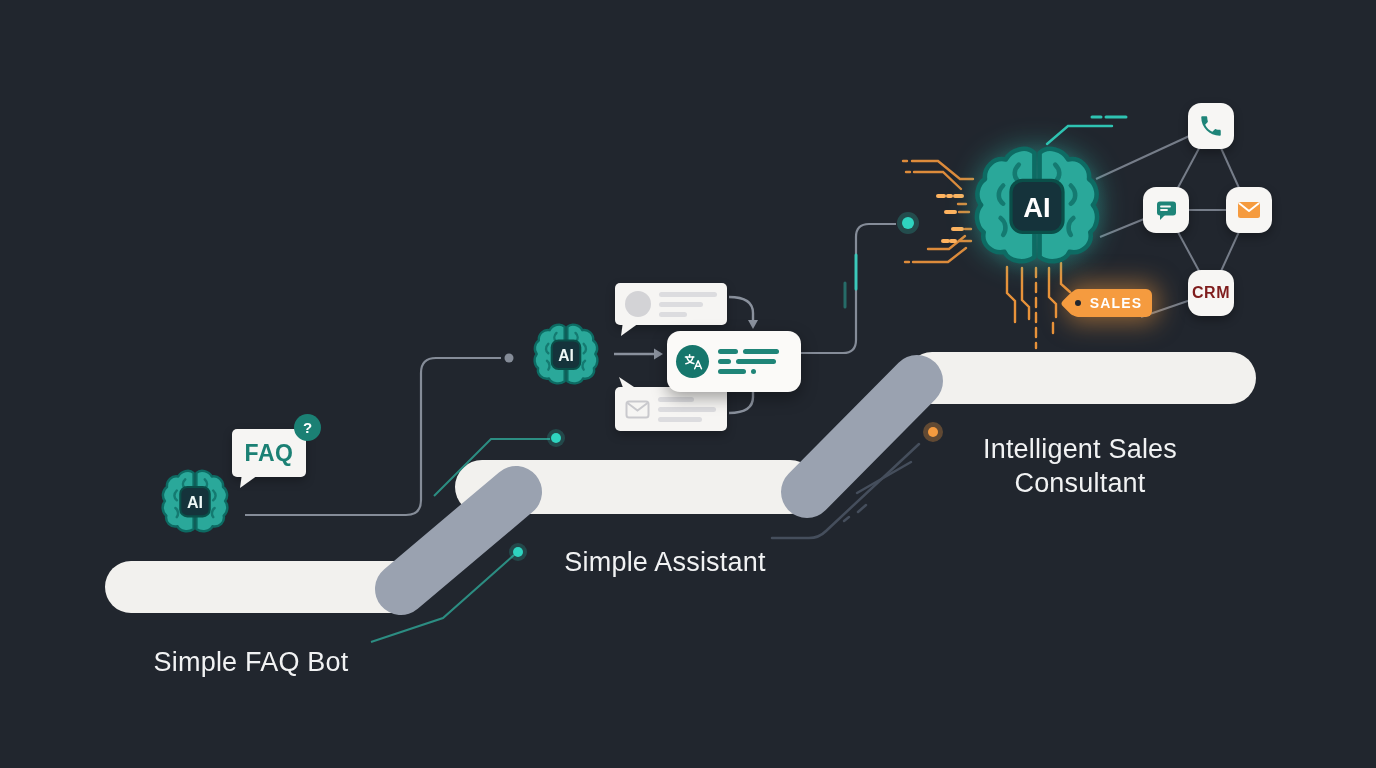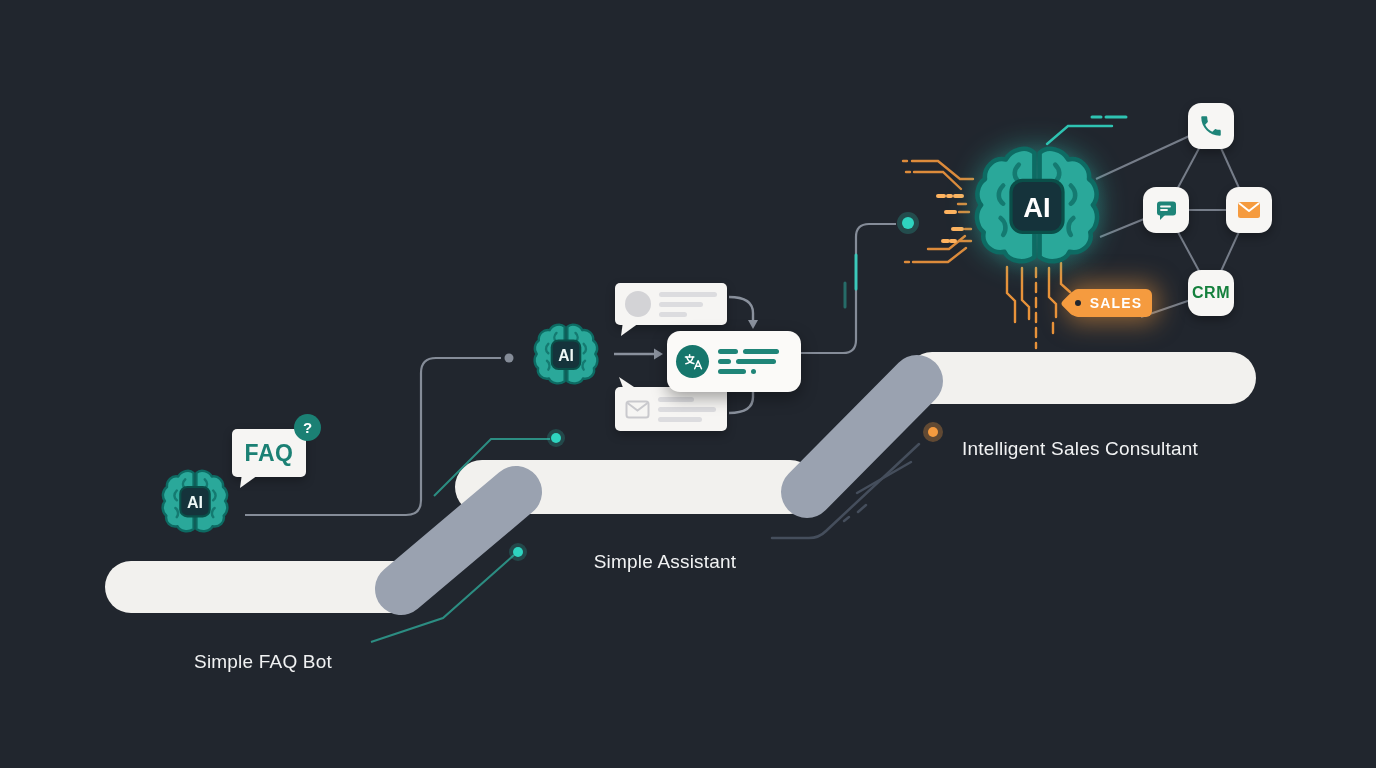--- a/index.html
+++ b/index.html
@@ -8,21 +8,21 @@
     background:#21262e;
     font-family:"Liberation Sans","DejaVu Sans",sans-serif;
   }
   .decor{position:absolute;inset:0;z-index:1;}
   .comp{position:absolute;z-index:3;}
   .glow-teal{
     position:absolute;z-index:2;border-radius:50%;
     background:radial-gradient(closest-side, rgba(46,196,180,.26), rgba(46,196,180,0) 72%);
   }
   .stage-label{
-    color:#f1f2f3;font-size:19px;font-weight:500;letter-spacing:.2px;
+    color:#f1f2f3;font-size:27px;font-weight:500;letter-spacing:.2px;
     text-align:center;line-height:34px;
   }
   
   .bubble{background:#f6f5f3;border-radius:5px;box-shadow:0 4px 10px rgba(0,0,0,.25);}
   .tail{position:absolute;background:#f6f5f3;}
   .tail-down{width:18px;height:13px;left:8px;bottom:-11px;clip-path:polygon(0 100%,10% 0,100% 0);}
   .tail-up{width:18px;height:12px;left:4px;top:-10px;clip-path:polygon(0 0,100% 100%,25% 100%);}
   .faq-bubble{display:flex;align-items:center;justify-content:center;}
   .faq-text{color:#1b8074;font-size:23px;font-weight:700;letter-spacing:.5px;}
   .faq-badge{
@@ -44,21 +44,21 @@
   .translate-circle{
     width:33px;height:33px;border-radius:50%;background:#16766c;flex:0 0 auto;
     display:flex;align-items:center;justify-content:center;
   }
   
   .tile{
     width:46px;height:46px;border-radius:13px;background:#f7f6f4;
     box-shadow:0 4px 10px rgba(0,0,0,.3);
     display:flex;align-items:center;justify-content:center;
   }
-  .crm-text{color:#15803d;font-size:16px;font-weight:800;letter-spacing:.5px;}
+  .crm-text{color:#7f1d1d;font-size:16px;font-weight:800;letter-spacing:.5px;}
   
   .sales-tag{
     background:#f59b3f;border-radius:6px;width:80px;height:28px;
     display:flex;align-items:center;justify-content:center;
     box-shadow:0 0 24px 6px rgba(246,156,64,.5);
   }
   .sales-tip{
     position:absolute;left:-8px;top:5px;width:19px;height:19px;background:#f59b3f;
     border-radius:4px;transform:rotate(45deg);z-index:-1;
   }
@@ -196,21 +196,21 @@
   </svg>
 
   <div class="comp bubble faq-bubble" style="left:232px;top:429px;width:74px;height:48px;">
     <span class="faq-text">FAQ</span>
     <div class="tail tail-down"></div>
   </div>
   <div class="comp faq-badge" style="left:294px;top:414px;">
     <span>?</span>
   </div>
 
-  <div class="comp stage-label" style="left:113px;top:645px;width:300px;">Simple FAQ Bot</div>
+  <div class="comp stage-label" style="left:101px;top:645px;width:300px;">Simple FAQ Bot</div>
 
   <svg class="comp" style="left:532px;top:320px;" width="68" height="68" viewBox="0 0 100 100">
     <use href="#brain-sym" width="100" height="100"></use>
     <rect x="29" y="30" width="42" height="42" rx="10" fill="#15333b" stroke="#0a4f49" stroke-width="3"></rect>
     <text x="50" y="52" text-anchor="middle" dominant-baseline="central" fill="#eef8f6" font-size="23" font-weight="bold">AI</text>
   </svg>
 
   <div class="comp bubble" style="left:615px;top:283px;width:112px;height:42px;">
     <div class="tail tail-down" style="left:6px;"></div>
     <div class="chat-row">

